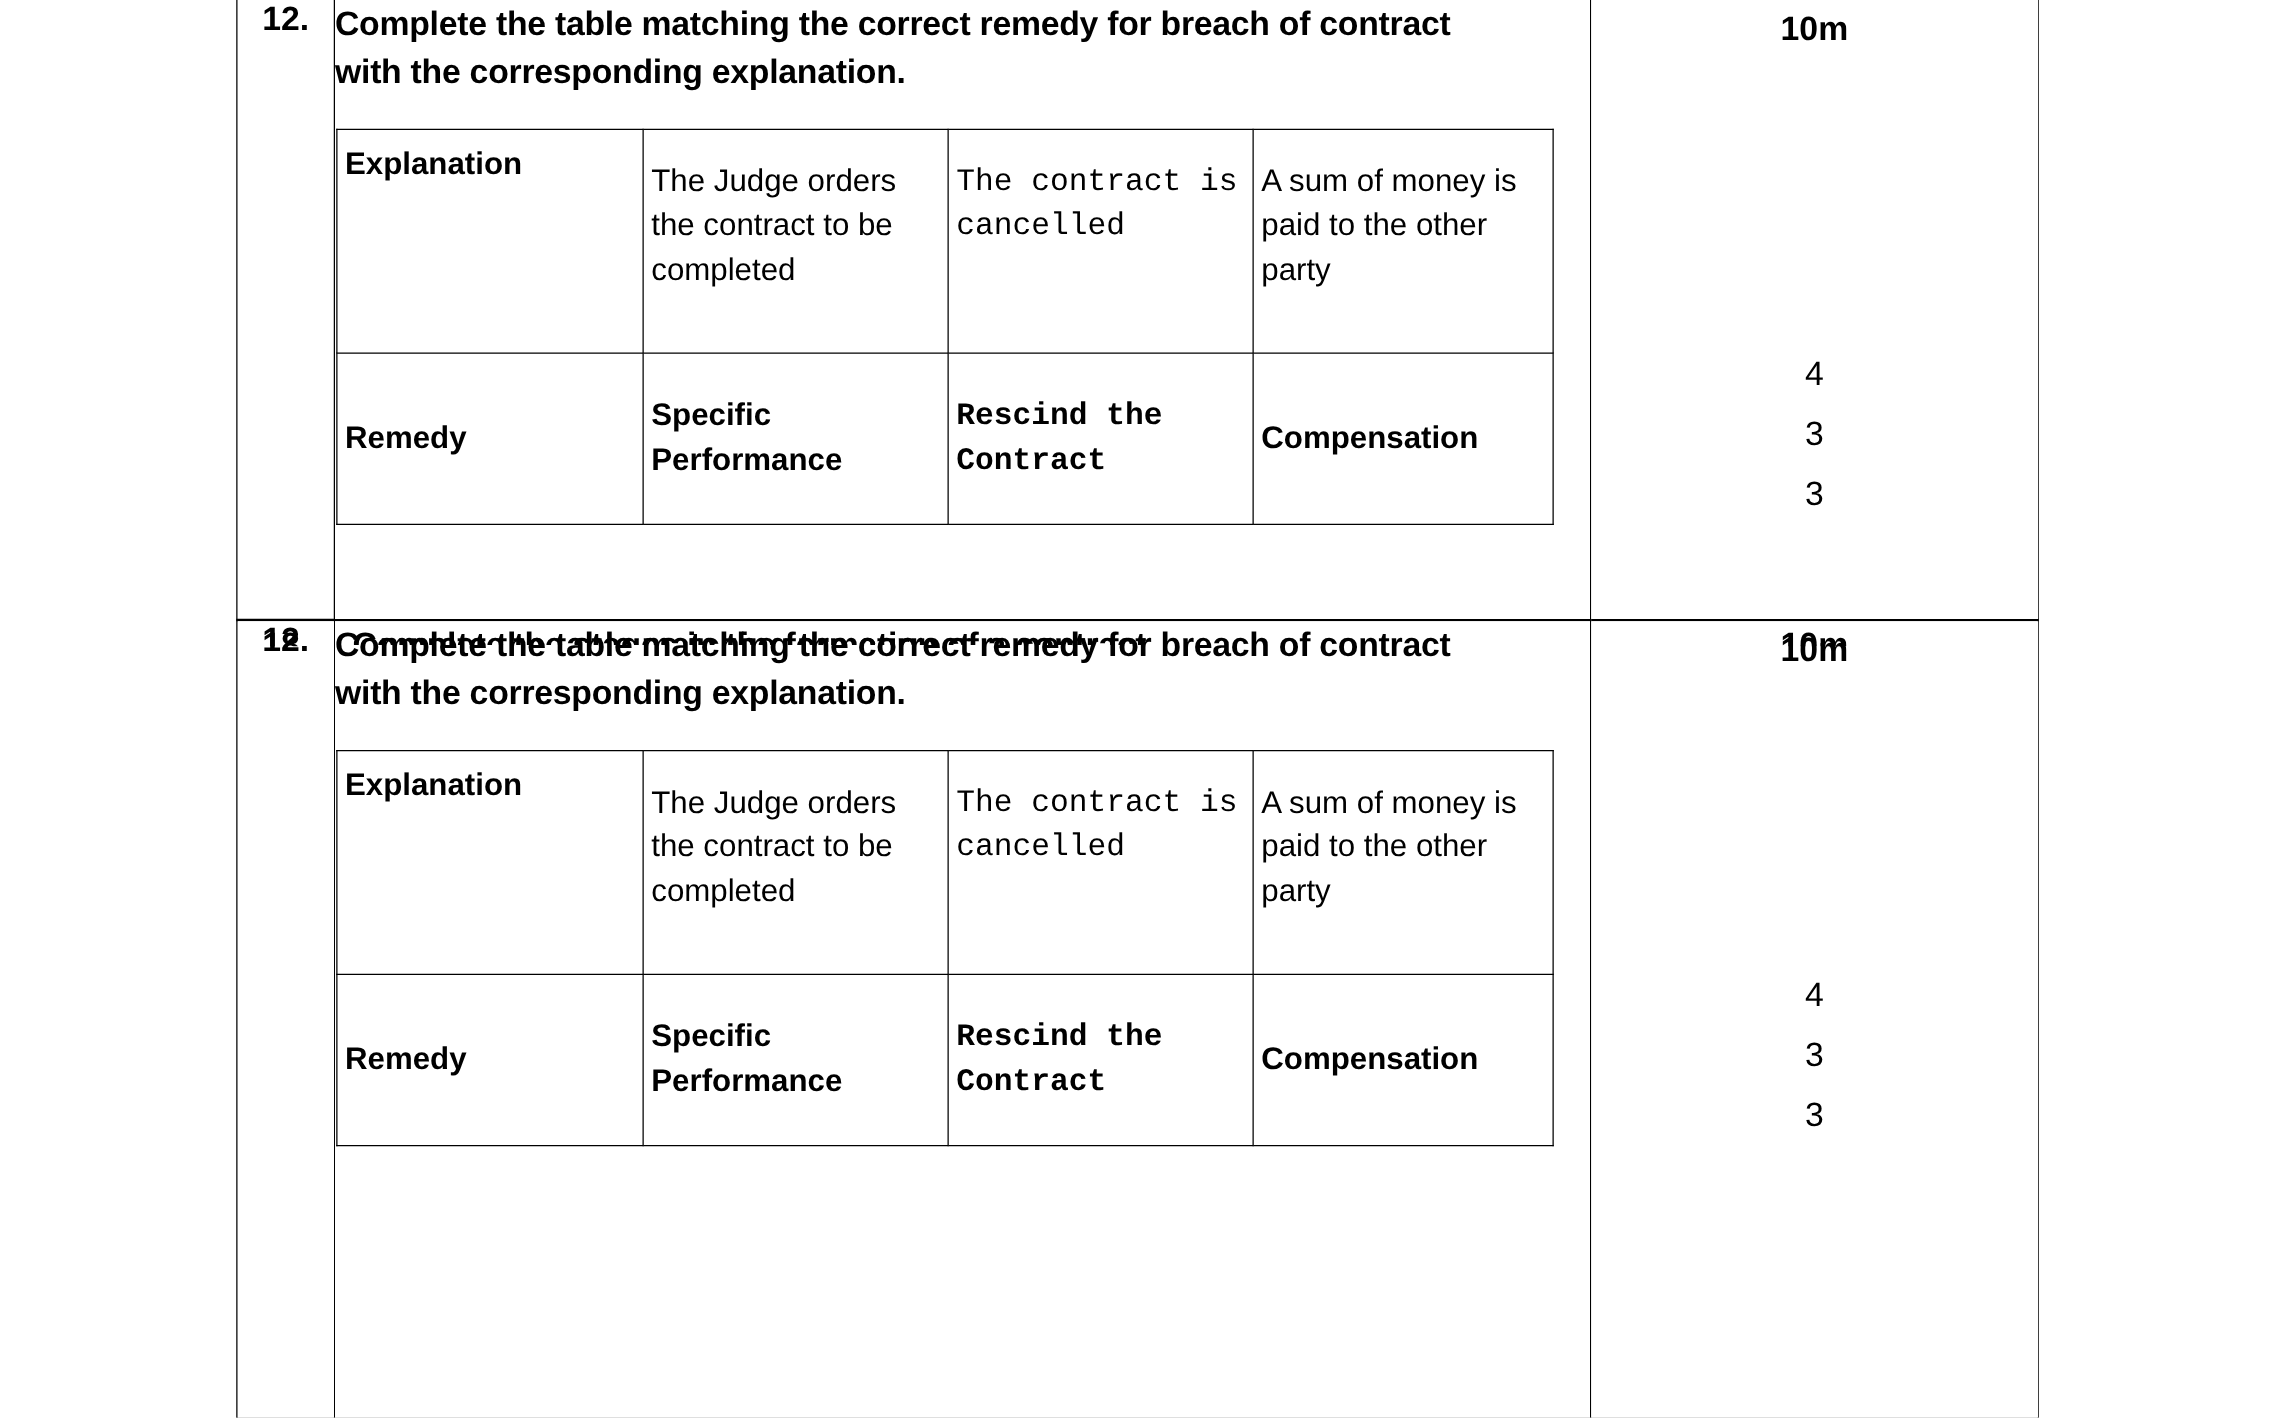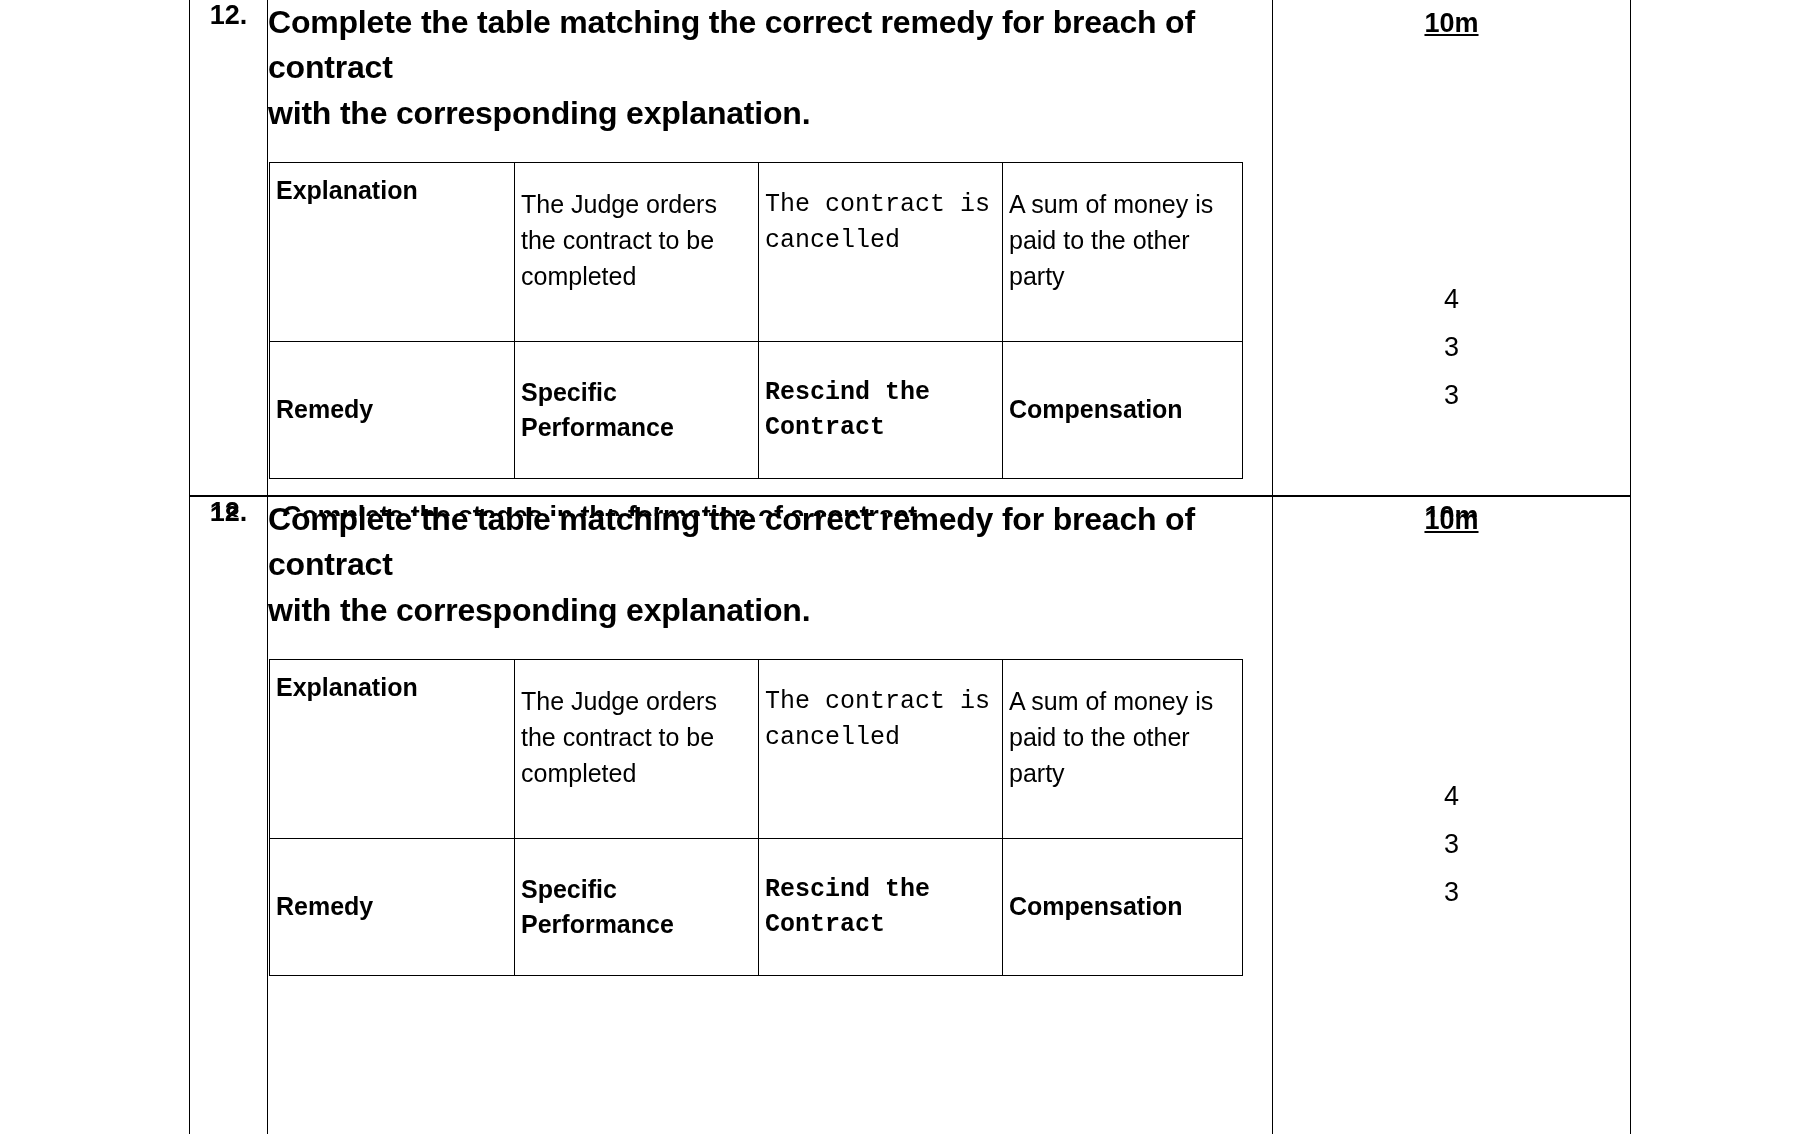--- a/index.html
+++ b/index.html
@@ -24,24 +24,24 @@
   .col-num{width:77px;}
   .col-body{width:1004px;}
   .col-marks{width:357px;}
 
   .qnum{
     font-size:27px;font-weight:bold;text-align:center;
     padding-top:8px;letter-spacing:0px;
   }
   .qbody{padding:8px 14px 0 14px;position:relative;}
   .qstem{
-    font-size:32px;font-weight:bold;line-height:1.42;
+    font-size:27px;font-weight:bold;line-height:1.42;
     letter-spacing:-0.2px;
   }
-  .marks-cell{position:relative;text-decoration:underline;}
+  .marks-cell{position:relative;}
   .marks-top{
     font-size:27px;font-weight:bold;text-align:center;
     padding-top:8px;
   }
   .marks-list{
     position:absolute;left:0;width:100%;text-align:center;
     font-size:27px;font-weight:normal;line-height:1.78;
   }
 
   

